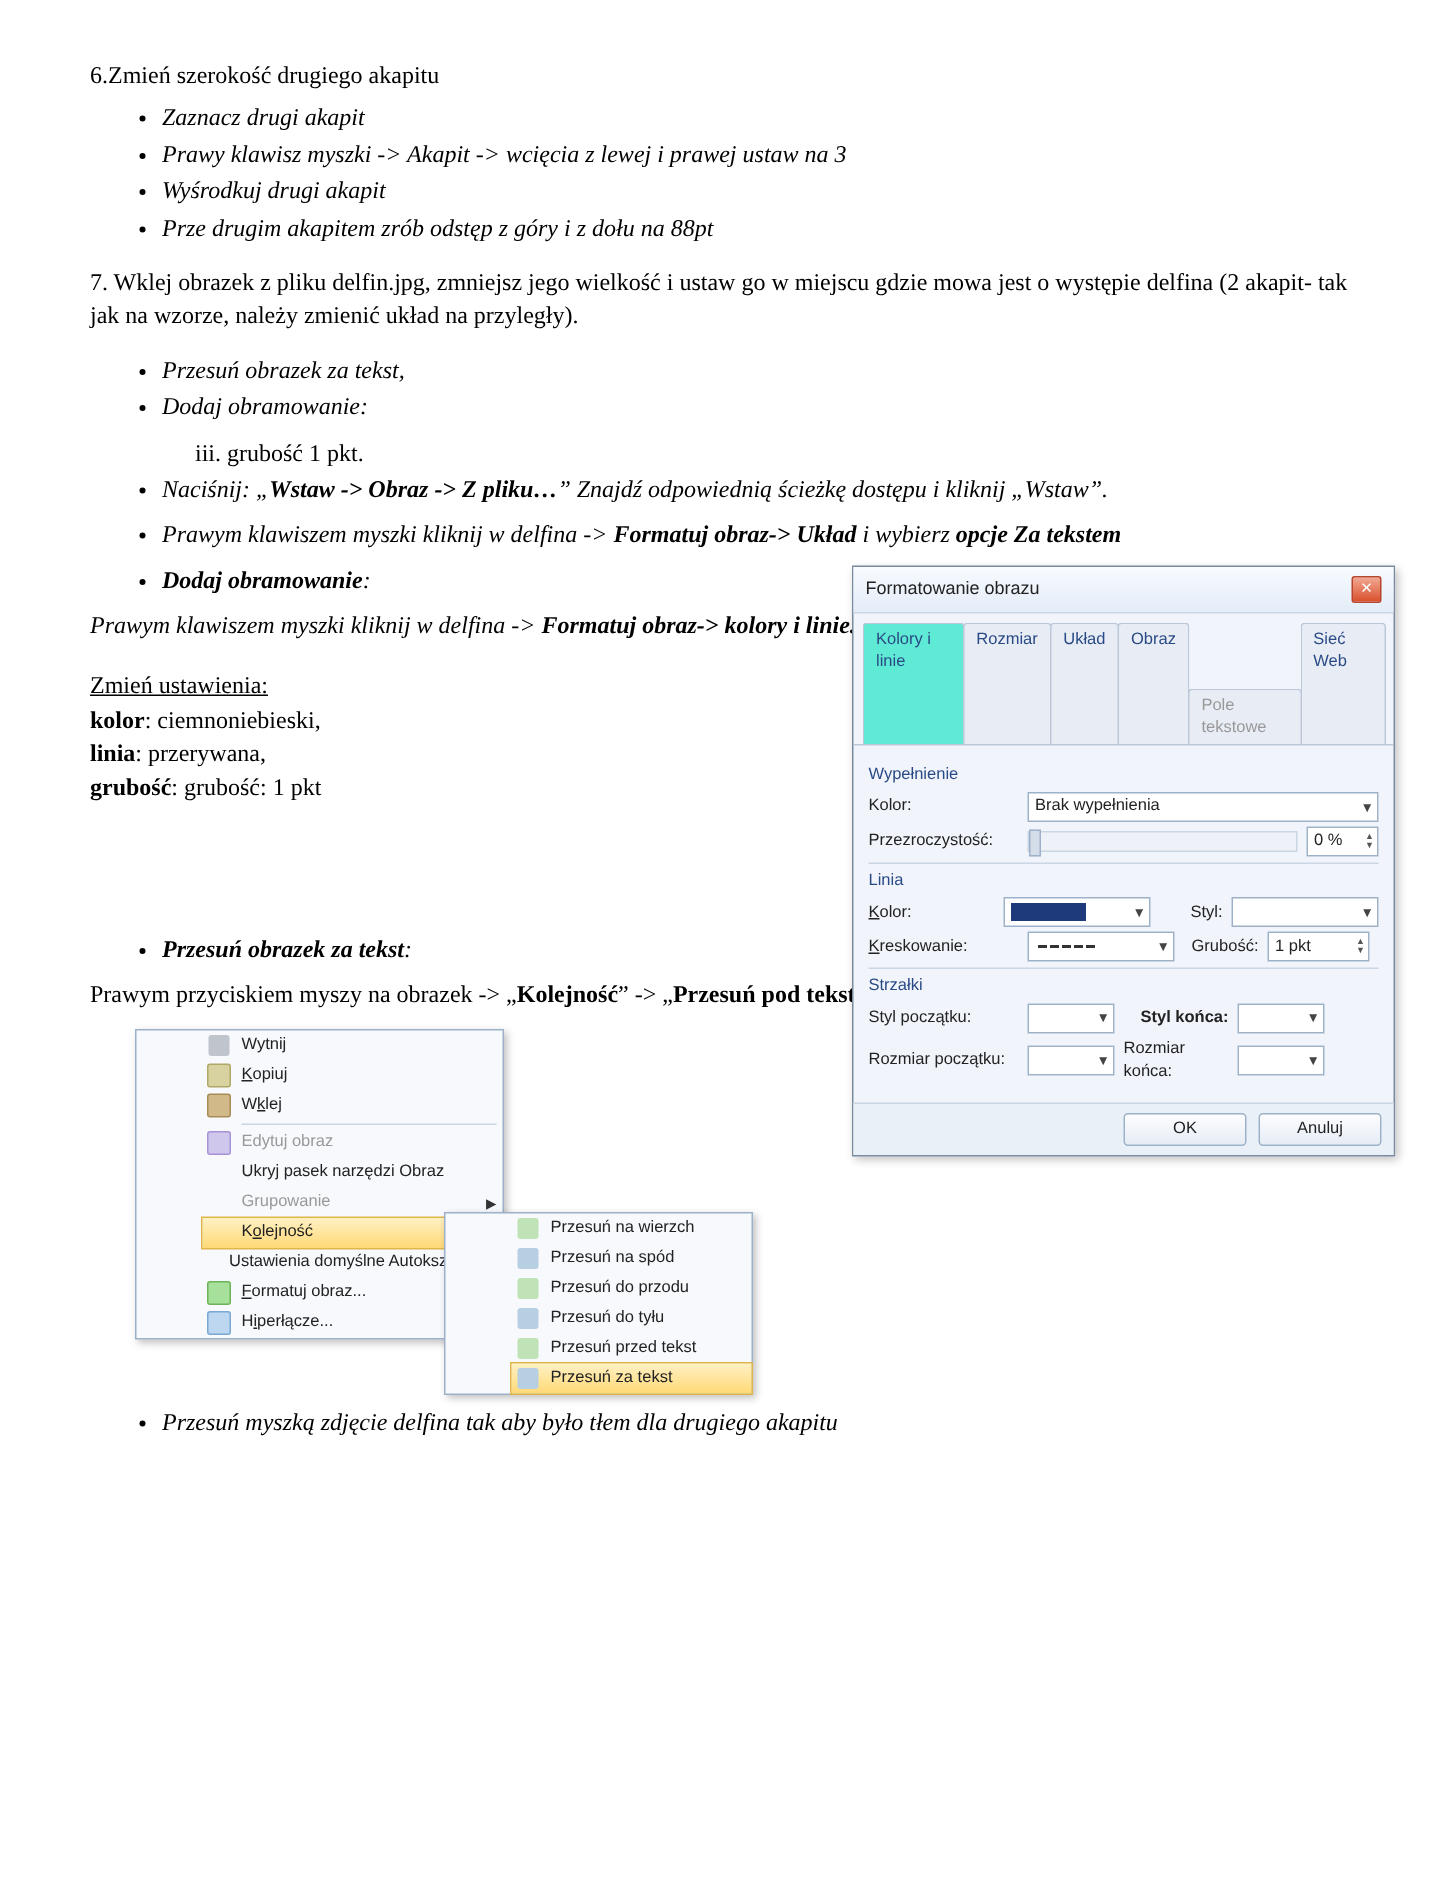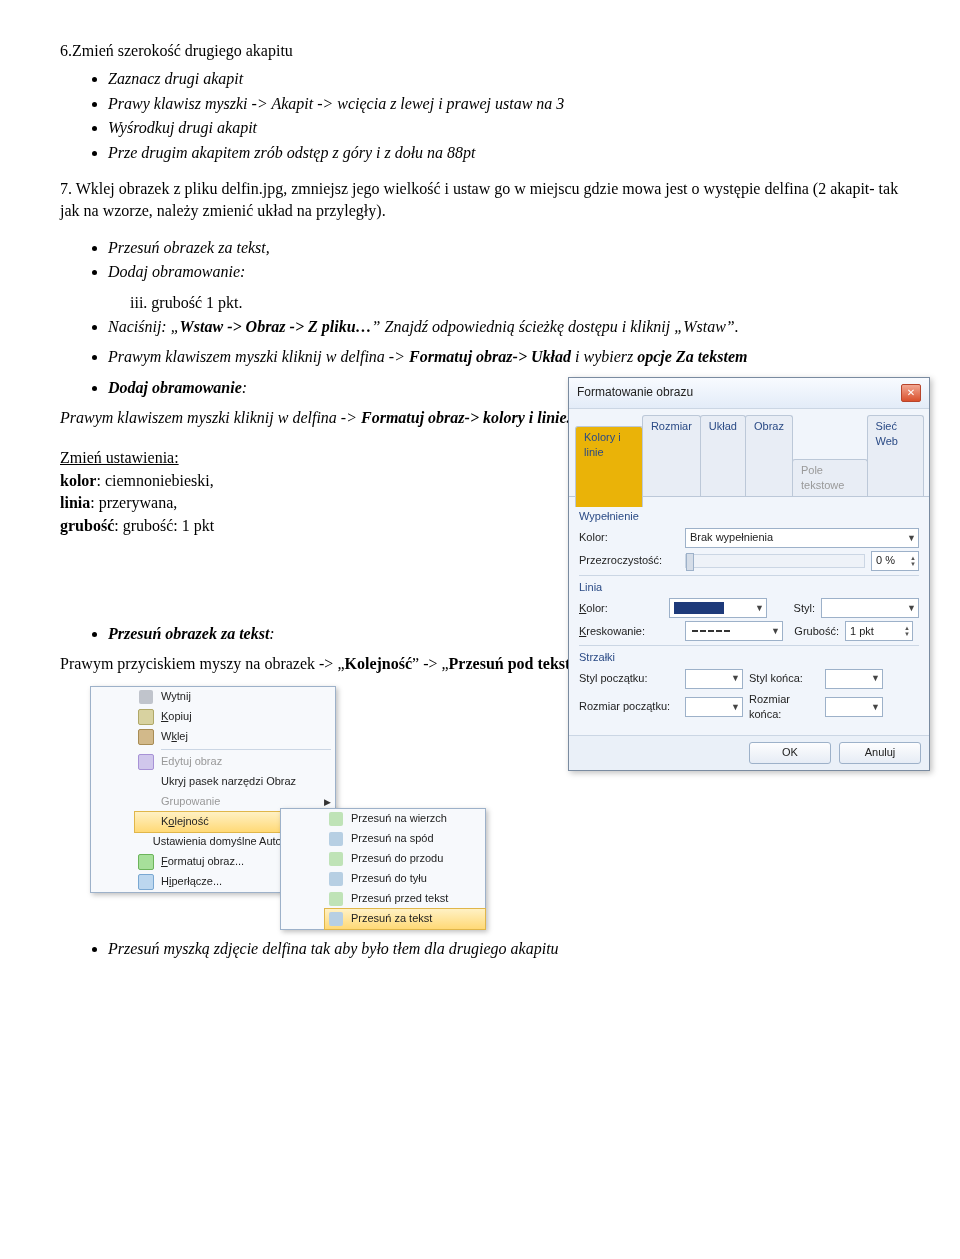--- a/index.html
+++ b/index.html
@@ -45,21 +45,21 @@
     background: linear-gradient(#f2a893,#d9502c);
     color: #fff; font-size: 10px; display:flex;align-items:center;justify-content:center;
     border-radius: 2px;
   }
   .dlg-tabs { display:flex; border-bottom:1px solid #bcc8d8; padding: 6px 6px 0 6px; gap:0;}
   .dlg-tab {
     padding: 3px 8px; border:1px solid #bcc8d8; border-bottom:none;
     background:#e8edf5; margin-right:-1px; border-radius:3px 3px 0 0;
     color:#2a4a85;
   }
-  .dlg-tab.active { background:#eab308; font-weight: normal; position:relative; top:11px;}
+  .dlg-tab.active { background:#5eead4; font-weight: normal; position:relative; top:0;}
   .dlg-tab.disabled { color:#999;margin-top:44px; }
   .dlg-body { padding: 8px 10px 10px 10px; }
   .grp-title { color:#2a4a85; margin: 4px 0 2px 0; }
   .row { display:flex; align-items:center; margin: 3px 0; gap:6px; }
   .lbl { width: 100px; }
   .combo {
     flex: 1; height: 18px; border:1px solid #9db1c9; background:#fff;
     display:flex; align-items:center; justify-content:space-between; padding: 0 2px 0 4px;
   }
   .combo .tri { font-size:9px; color:#444; }
@@ -231,21 +231,21 @@
           </div>
       </div>
       <div class="divider-line"></div>
       <div class="grp-title">Strzałki</div>
       <div class="row">
         <div class="lbl">Styl początku:</div>
         <div class="combo narrow">
             <span></span>
             <span class="tri">▼</span>
           </div>
-        <div class="lbl" style="width:70px; text-align:left;">Styl końca:</div>
+        <div class="lbl" style="width:70px; text-align:right;font-weight:bold;">Styl końca:</div>
         <div class="combo narrow">
             <span></span>
             <span class="tri">▼</span>
           </div>
       </div>
       <div class="row">
         <div class="lbl">Rozmiar początku:</div>
         <div class="combo narrow">
             <span></span>
             <span class="tri">▼</span>
@@ -327,21 +327,21 @@
         <span class="txt"><span style="text-decoration:underline;">F</span>ormatuj obraz...</span>
       </div>
     <div class="ctx-row">
         <span class="icon">
           <span class="ico ico-link"></span>
         </span>
         <span class="txt">H<span style="text-decoration:underline;">i</span>perłącze...</span>
       </div>
   </div>
 
-  <div class="ctx" style="left:220px; top:122px; width:160px;">
+  <div class="ctx" style="left:236px; top:122px; width:160px;">
     <div class="ctx-row">
         <span class="icon">
           <span class="ico ico-bring"></span>
         </span>
         <span class="txt">Przesuń na wierzch</span>
       </div>
     <div class="ctx-row">
         <span class="icon">
           <span class="ico ico-send"></span>
         </span>

